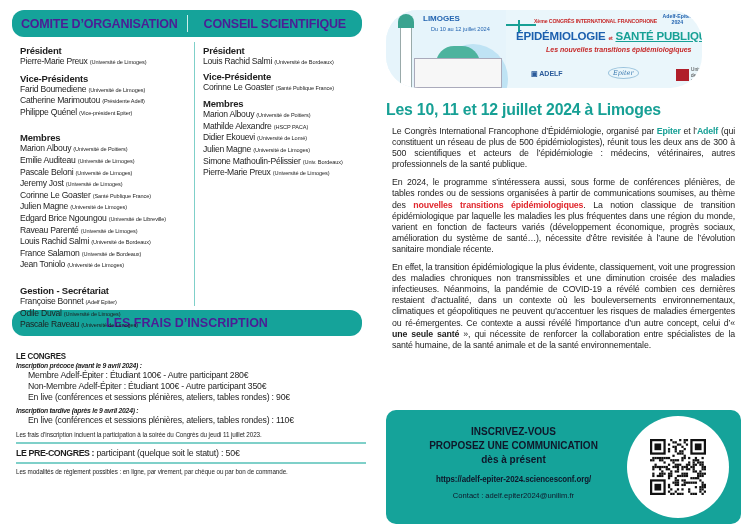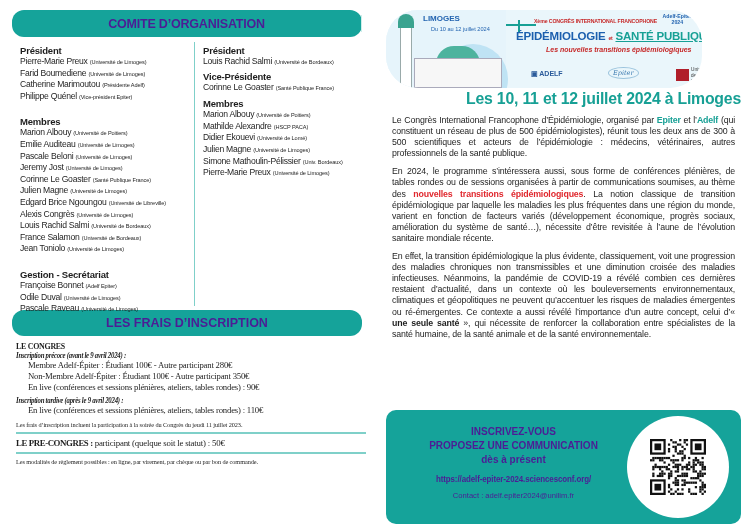--- a/index.html
+++ b/index.html
@@ -20,21 +20,21 @@
 
   #committees { position: relative; display: flex; margin-top: 5px; height: 264px; }
   #col-org { width: 182px; padding-left: 8px; }
   #col-sci { flex: 1; padding-left: 8px; border-left: 1.5px solid #7fd0c9; }
   .role { font-weight: bold; font-size: 9.5px; margin-top: 3px; letter-spacing: -0.2px; }
   .role.gap { margin-top: 14px; }
   .person { font-size: 8.6px; line-height: 10.6px; letter-spacing: -0.25px; white-space: nowrap; }
   .affil { font-size: 5.6px; letter-spacing: -0.1px; }
 
   #fees-header { height: 26px; justify-content: center; font-size: 12.5px; margin-top: 4px; }
-  #fees { padding-left: 4px; padding-top: 5px; font-family: Liberation Serif, serif; }
+  #fees { padding-left: 4px; padding-top: 15px; }
   .fees-title { font-weight: bold; font-size: 8.8px; letter-spacing: -0.3px; transform: scaleX(0.9); transform-origin: left; }
   .fees-sub { font-weight: bold; font-style: italic; font-size: 7.6px; letter-spacing: -0.3px; transform: scaleX(0.9); transform-origin: left; margin-top: 0px; }
   .fees-sub.gap { margin-top: 4px; }
   .fee-line { font-size: 8.7px; padding-left: 12px; line-height: 10.8px; letter-spacing: -0.2px; white-space: nowrap; }
   .fees-note { font-size: 6.3px; margin-top: 5px; letter-spacing: -0.1px; }
   .teal-rule { height: 2px; background: #7fd0c9; margin: 4px 0 4px 0; width: 350px; }
   .pre-congres { font-size: 8.8px; letter-spacing: -0.2px; white-space: nowrap; }
   .pre-congres b { letter-spacing: -0.4px; }
   .payment-note { font-size: 6.3px; letter-spacing: -0.1px; }
 
@@ -55,61 +55,63 @@
   .banner-title .et { font-size: 5px; color: #c62828; font-weight: bold; }
   .banner-title .sante { color: #17a095; text-decoration: underline; }
   .banner-subtitle { position: absolute; left: 160px; top: 36px; font-size: 7px; font-style: italic; font-weight: bold; color: #c62828; }
   .logo { position: absolute; top: 60px; font-size: 7px; }
   .logo-adelf { left: 145px; color: #2a5a9a; font-weight: bold; }
   .logo-epiter { left: 222px; color: #3b7ab0; font-style: italic; font-family: "DejaVu Serif", serif; font-size: 6.5px; border: 1px solid #9cc4dd; border-radius: 50%; padding: 1px 4px; top: 57px; }
   .logo-unilim { left: 290px; color: #444; font-size: 5.2px; line-height: 6px; display: flex; align-items: center; gap: 2px; top: 56px; }
   .unilim-mark { width: 14px; height: 12px; background: #b01e2a; display: inline-block; }
   .deco-line { position: absolute; background: #17a095; }
 
-  #date-headline { text-align: right; color: #17a095; font-weight: bold; font-size: 15.8px; margin-top: 2px; letter-spacing: -0.2px; }
+  #date-headline { text-align: left; color: #17a095; font-weight: bold; font-size: 15.8px; margin-top: 13px; letter-spacing: -0.2px; }
   .para { font-size: 8.8px; line-height: 11.1px; text-align: justify; padding: 0 6px 0 6px; margin-top: 7px; letter-spacing: -0.15px; }
   .para:first-of-type { margin-top: 12px; }
   .hl-teal { color: #17a095; font-weight: bold; }
   .hl-red { color: #e0282e; font-weight: bold; }
 
-  #cta { position: absolute; left: 0; top: 400px; width: 355px; height: 114px; border-radius: 10px; background: #15a39a; color: #4c1d95; }
+  #cta { position: absolute; left: 0; top: 400px; width: 355px; height: 114px; border-radius: 10px; background: #15a39a; color: #0f172a; }
   #cta-text { position: absolute; left: 0; top: 0; width: 255px; text-align: center; }
   .cta-line1 { font-weight: bold; font-size: 10px; margin-top: 16px; }
   .cta-line2 { font-weight: bold; font-size: 10px; margin-top: 3px; }
   .cta-line3 { font-weight: bold; font-size: 10px; margin-top: 3px; }
   .cta-url { font-weight: bold; font-size: 9px; margin-top: 9px; transform: scaleX(0.88); letter-spacing: -0.1px; }
   .cta-contact { font-size: 7.6px; margin-top: 7px; }
   #qr-circle { position: absolute; right: 12px; top: 6px; width: 102px; height: 102px; border-radius: 50%; background: #fff; display: flex; align-items: center; justify-content: center; }
   #qr { width: 56px; height: 56px; }
 </style>
 </head>
 <body>
 
 <div id="left">
   <div id="committee-header" class="teal-bar">
     <div class="half">COMITE D’ORGANISATION</div>
     <div class="sep"></div>
+    <div class="half">CONSEIL SCIENTIFIQUE</div>
   </div>
 
   <div id="committees">
     <div id="col-org">
         <div class="role">Président</div>
         <div class="person"><span>Pierre-Marie Preux</span> <span class="affil">(Université de Limoges)</span></div>
+        <div class="role" style="margin-top: 5px;">Vice-Présidents</div>
         <div class="person"><span>Farid Boumediene</span> <span class="affil">(Université de Limoges)</span></div>
         <div class="person"><span>Catherine Marimoutou</span> <span class="affil">(Présidente Adelf)</span></div>
         <div class="person"><span>Philippe Quénel</span> <span class="affil">(Vice-président Epiter)</span></div>
         <div class="role gap">Membres</div>
         <div class="person"><span>Marion Albouy</span> <span class="affil">(Université de Poitiers)</span></div>
         <div class="person"><span>Emilie Auditeau</span> <span class="affil">(Université de Limoges)</span></div>
         <div class="person"><span>Pascale Beloni </span> <span class="affil">(Université de Limoges)</span></div>
         <div class="person"><span>Jeremy Jost</span> <span class="affil">(Université de Limoges)</span></div>
         <div class="person"><span>Corinne Le Goaster</span> <span class="affil">(Santé Publique France)</span></div>
         <div class="person"><span>Julien Magne</span> <span class="affil">(Université de Limoges)</span></div>
         <div class="person"><span>Edgard Brice Ngoungou</span> <span class="affil">(Université de Libreville)</span></div>
-        <div class="person"><span>Alexis Congrès</span> <span class="affil">(Université de Limoges)</span></div>
+        <div class="person"><span>Raveau Parenté</span> <span class="affil">(Université de Limoges)</span></div>
         <div class="person"><span>Louis Rachid Salmi</span> <span class="affil">(Université de Bordeaux)</span></div>
         <div class="person"><span>France Salamon</span> <span class="affil">(Université de Bordeaux)</span></div>
         <div class="person"><span>Jean Toniolo</span> <span class="affil">(Université de Limoges)</span></div>
         <div class="role gap">Gestion - Secrétariat</div>
         <div class="person"><span>Françoise Bonnet</span> <span class="affil">(Adelf Epiter)</span></div>
         <div class="person"><span>Odile Duval</span> <span class="affil">(Université de Limoges)</span></div>
         <div class="person"><span>Pascale Raveau</span> <span class="affil">(Université de Limoges)</span></div>
       </div>
     <div id="col-sci">
         <div class="role">Président</div>

